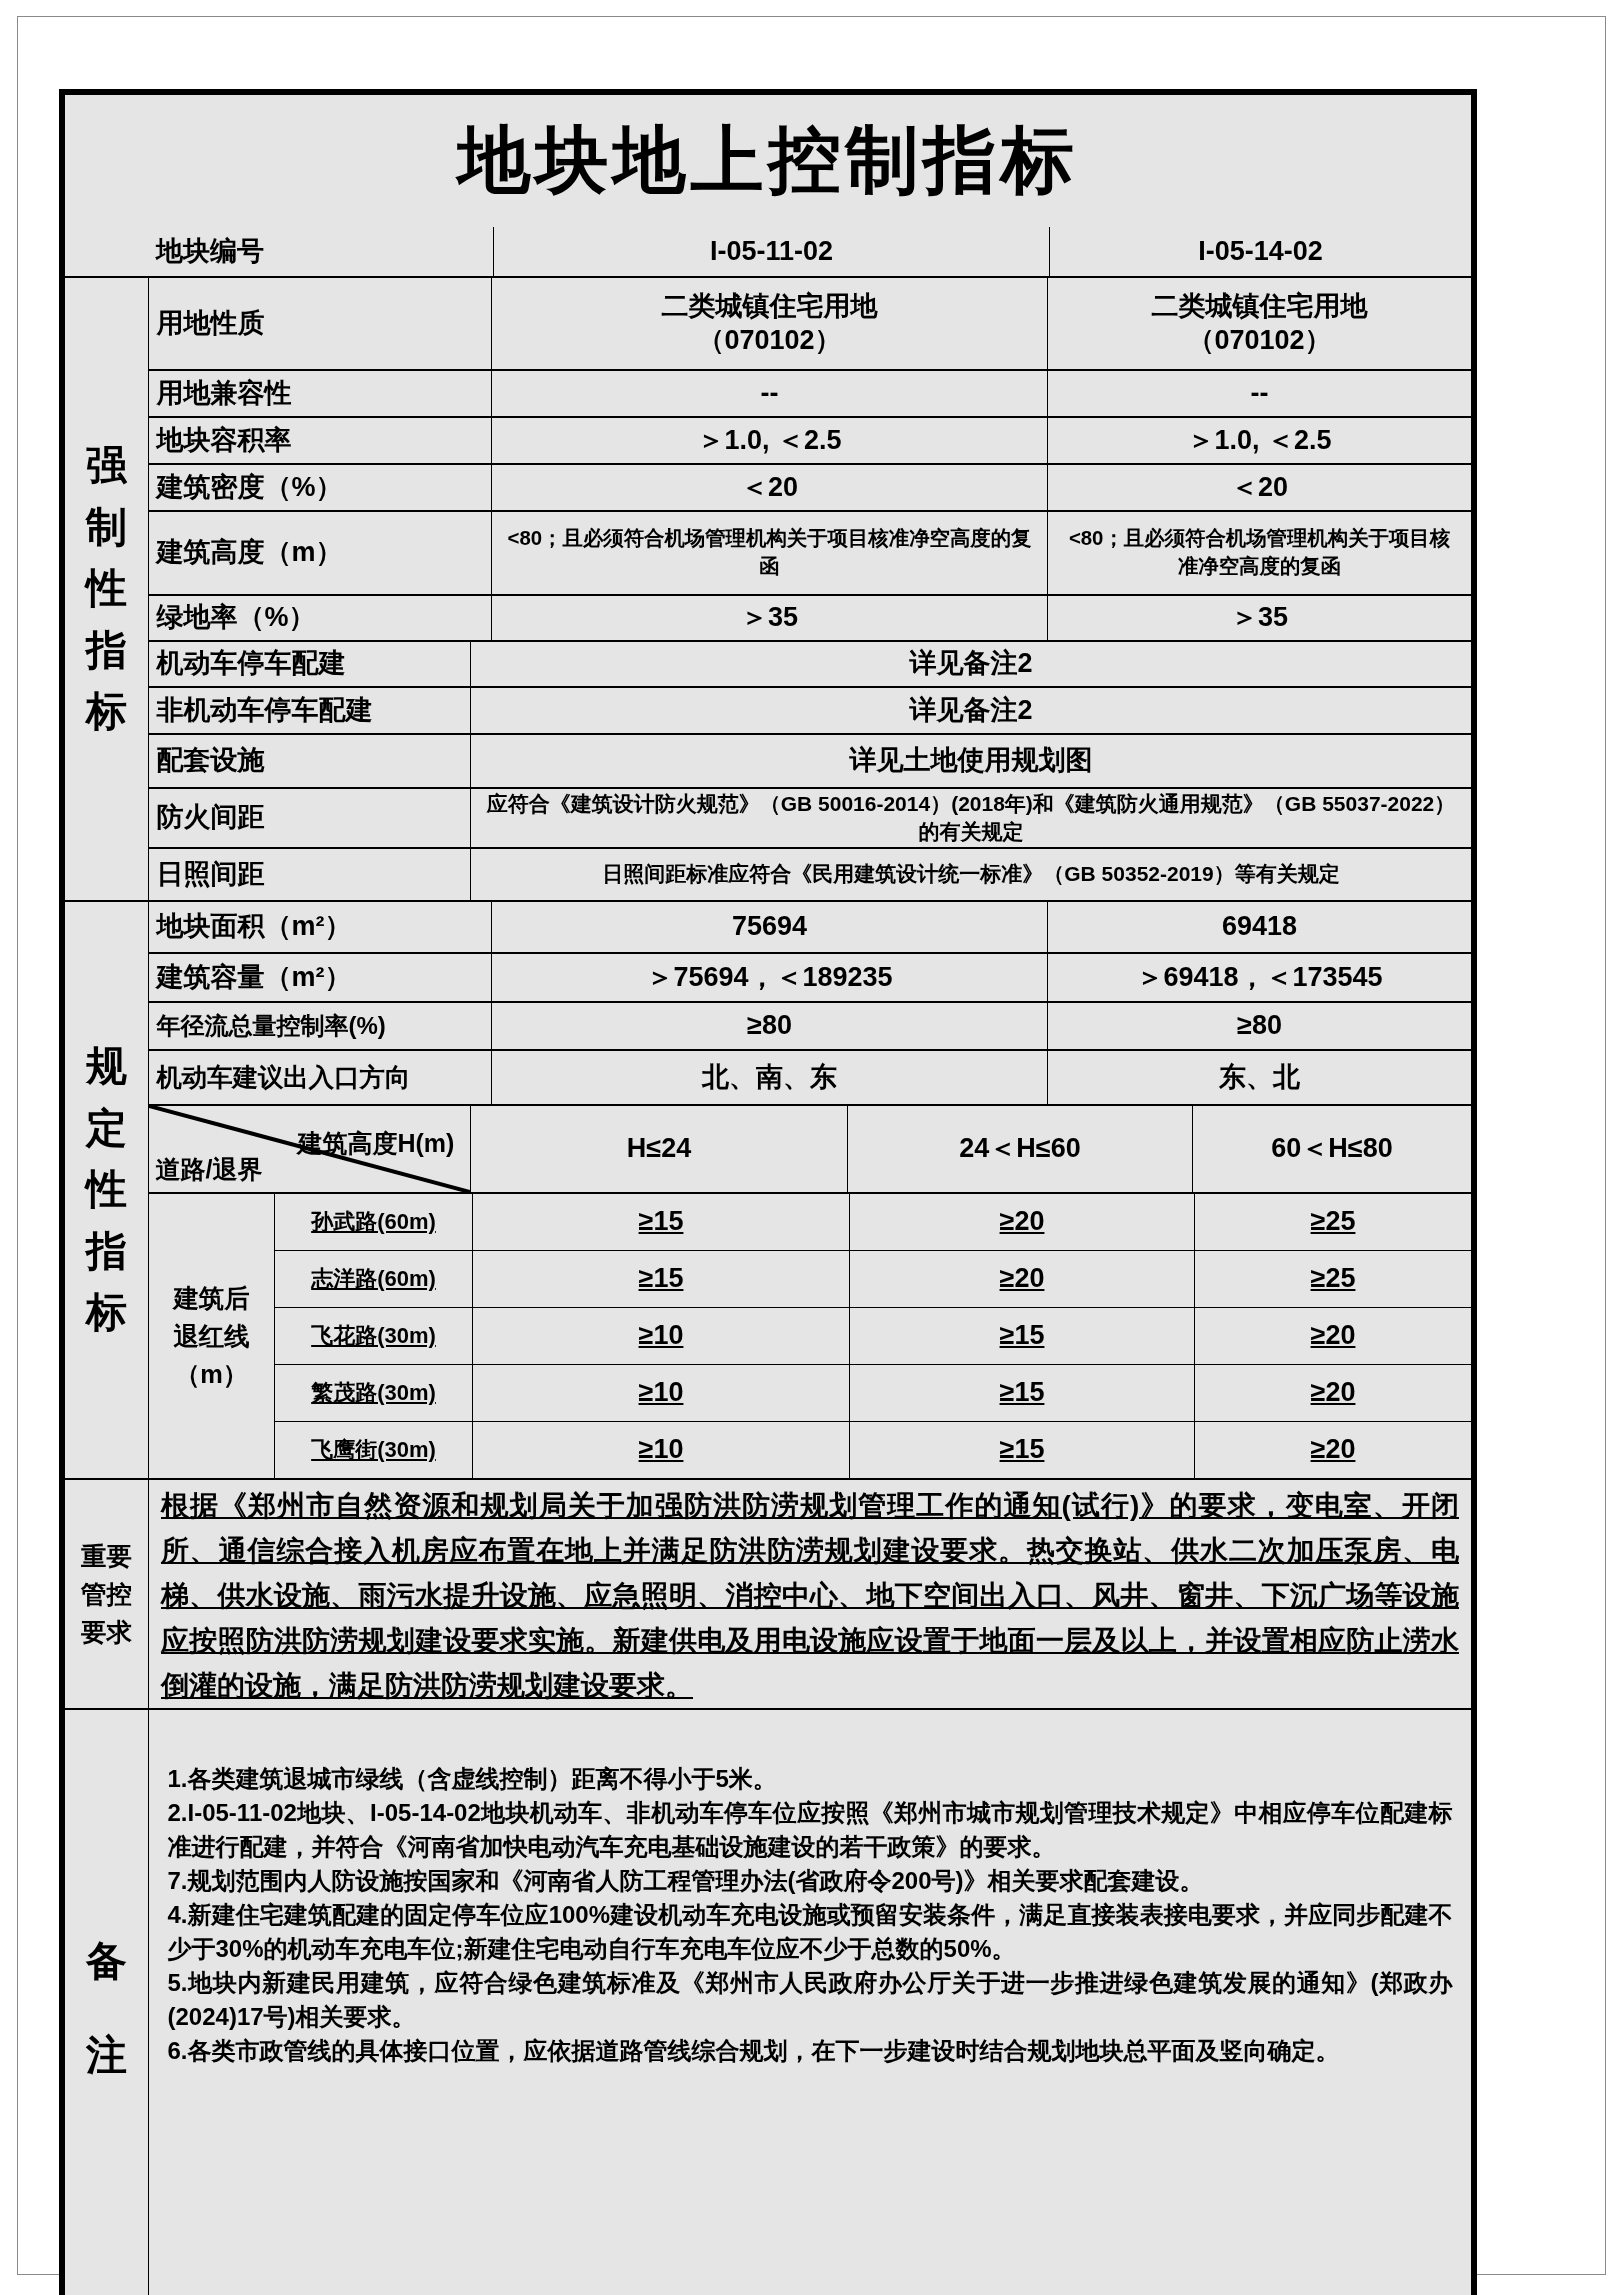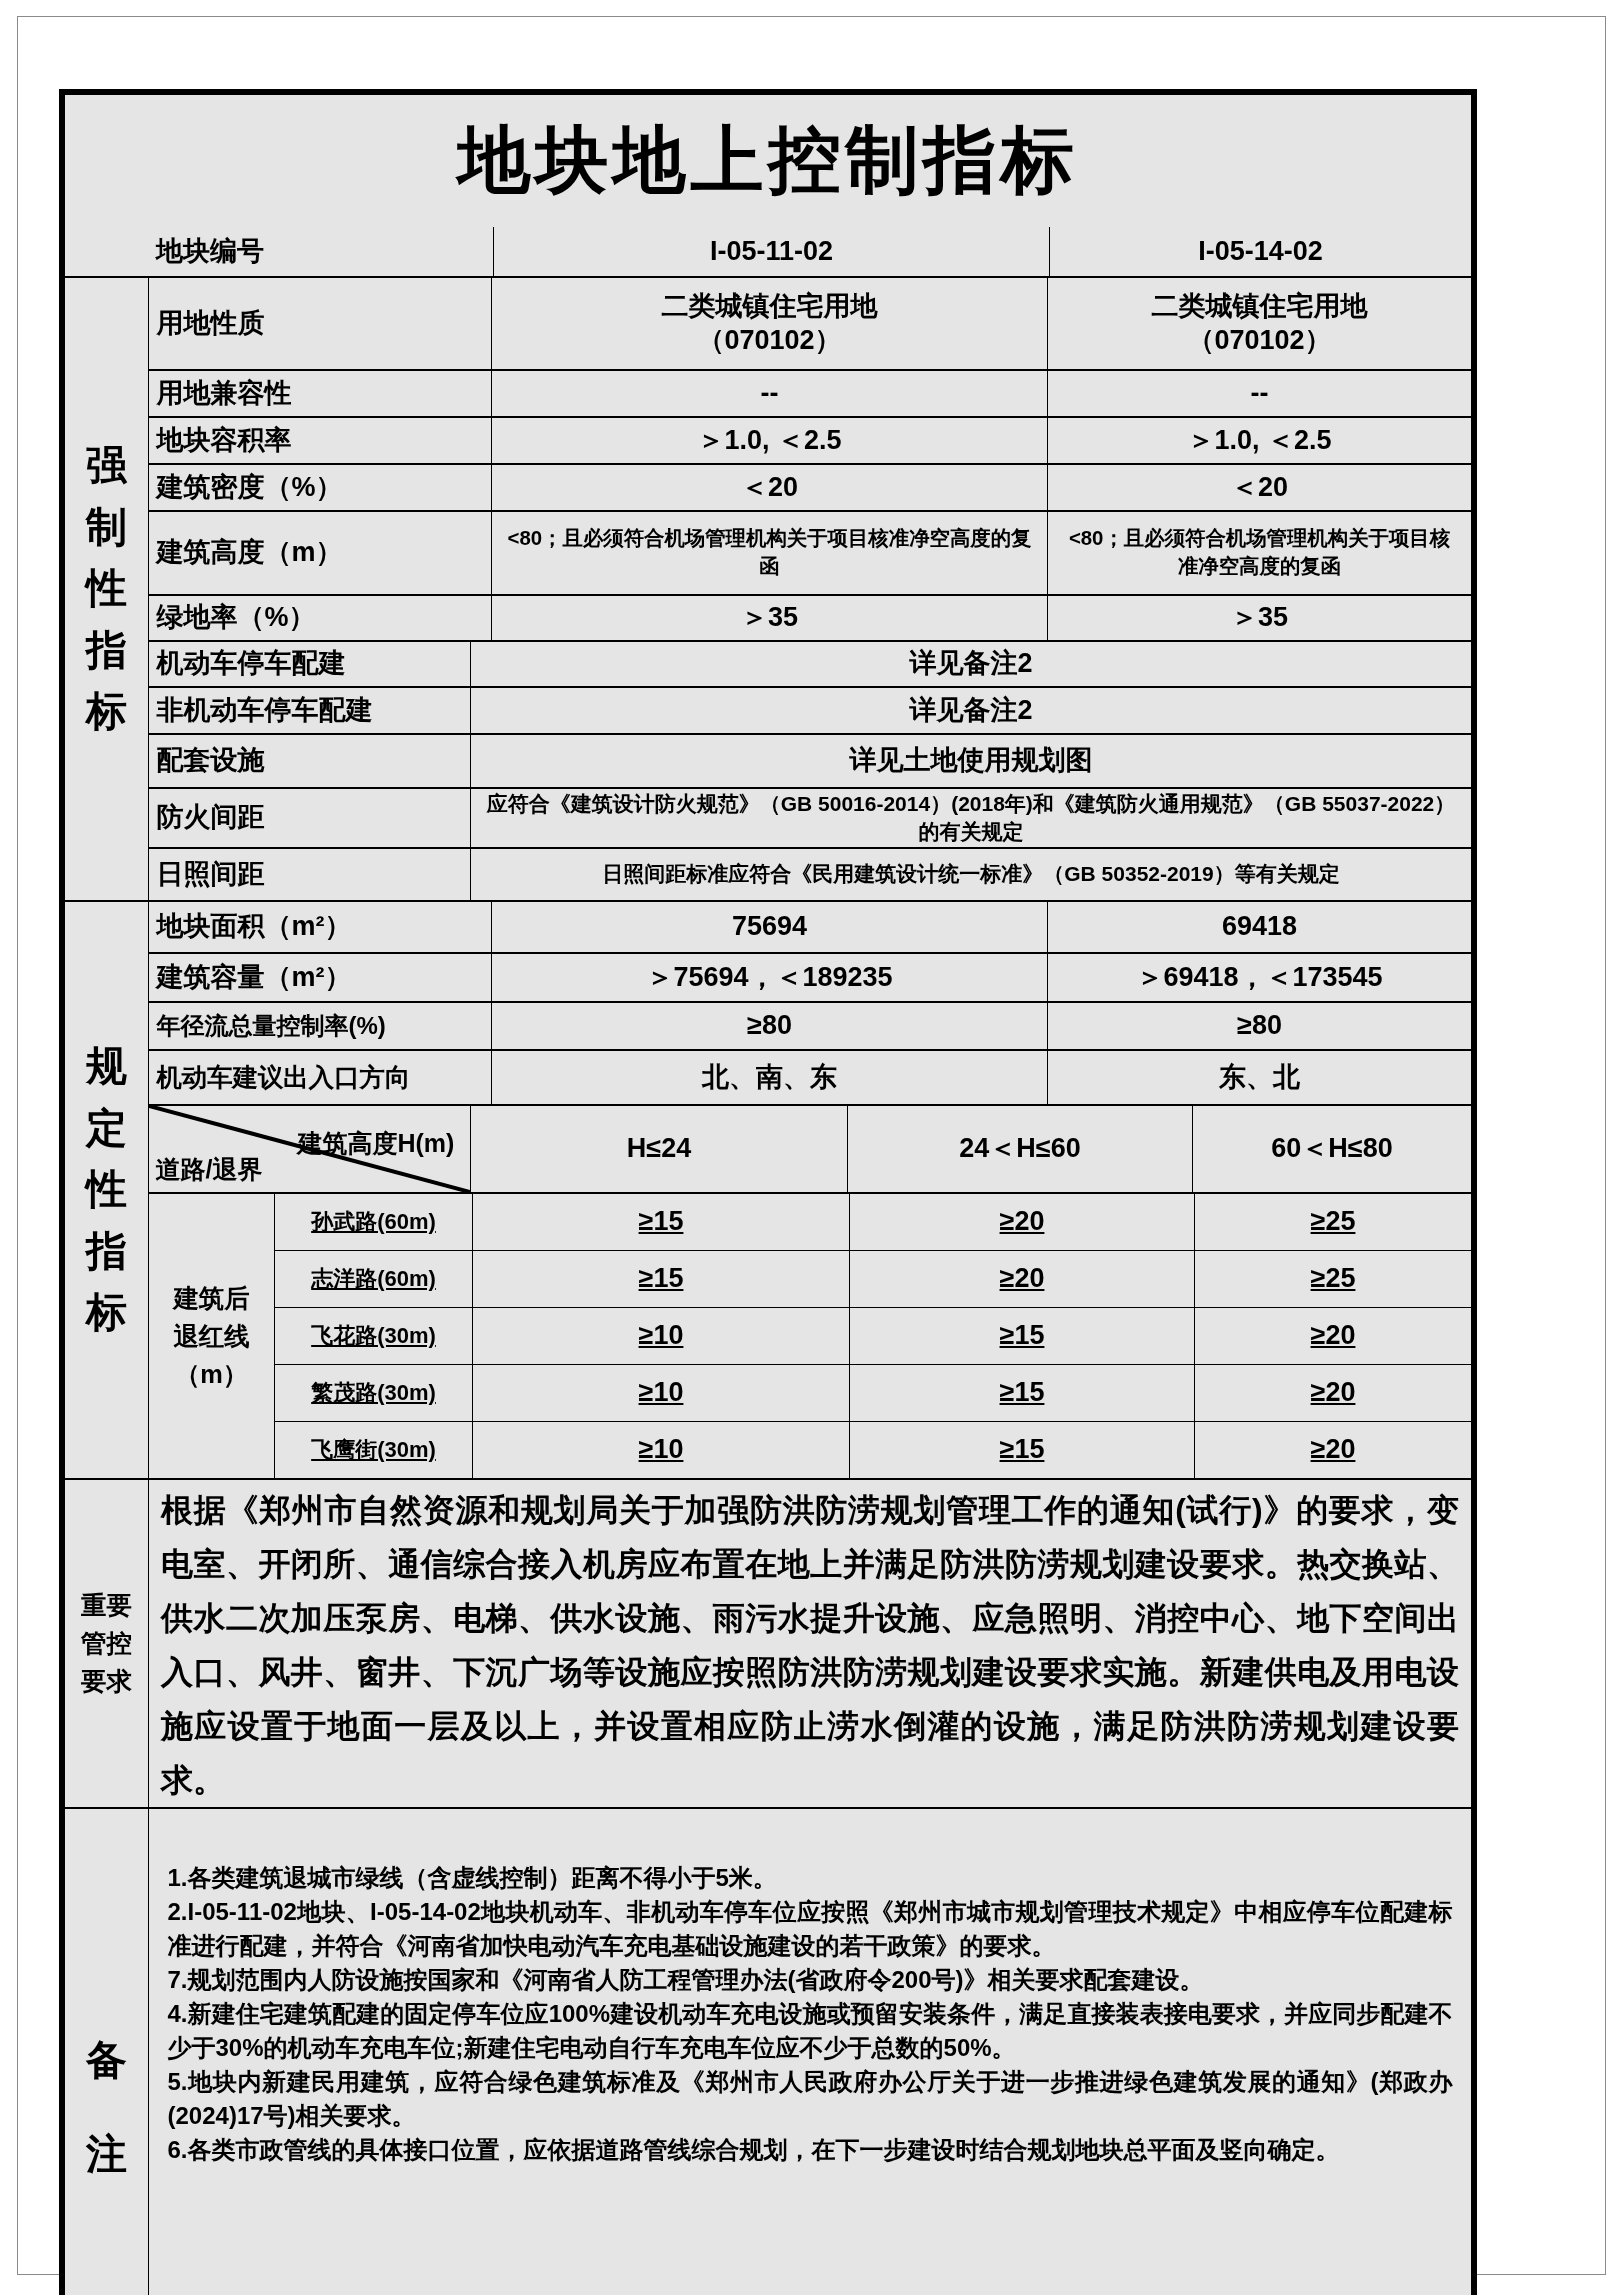--- a/index.html
+++ b/index.html
@@ -32,21 +32,21 @@
   .diag .db { position:absolute; bottom:6.5px; left:6.5px; font-size:25px; font-weight:700; }
   .w-ha { width:377px; flex:none; }
   .w-hb { width:345px; flex:none; }
   .retreat-band { width:125px; flex:none; border-right:1.9px solid #000; display:flex; align-items:center; justify-content:center; text-align:center; font-size:25.4px; font-weight:700; line-height:1.5; }
   .retreat-band > div { width:84px; }
   .roadstack { flex:1; display:flex; flex-direction:column; }
   .roadstack > .trow { border-top:none; }
   .roadstack > .trow + .trow { border-top:1.9px solid #000; }
   .w-road { width:197px; flex:none; }
   .rr { height:56px;text-decoration:underline; }
-  .para { flex:1; font-size:32px; font-weight:700; line-height:54px; padding:2.8px 12px 0 12px; text-align:justify; }
+  .para { flex:1; font-size:28px; font-weight:700; line-height:45px; padding:2.8px 12px 0 12px; text-align:justify;text-decoration:underline; }
   .notes { flex:1; padding:52px 18.5px 0 18.5px; }
   .note { font-size:24px; font-weight:700; line-height:34px; text-align:justify; }
 </style>
 </head>
 <body>
 
 <div class="page-edge"></div>
 
 <div class="tbl">
 

